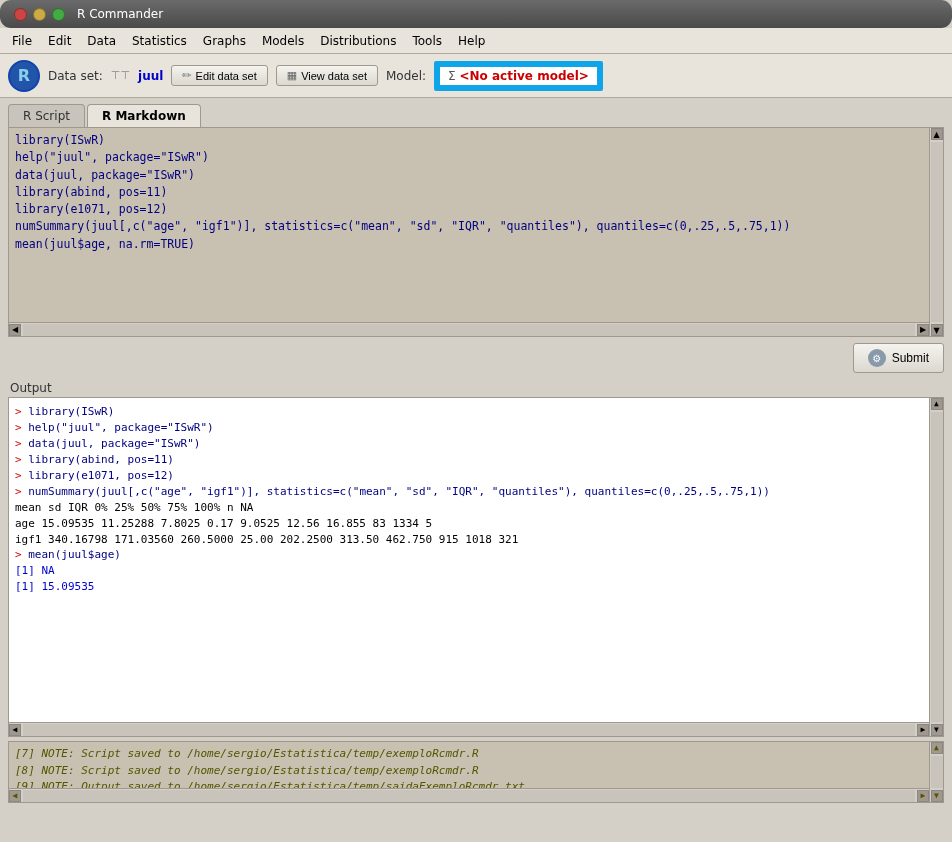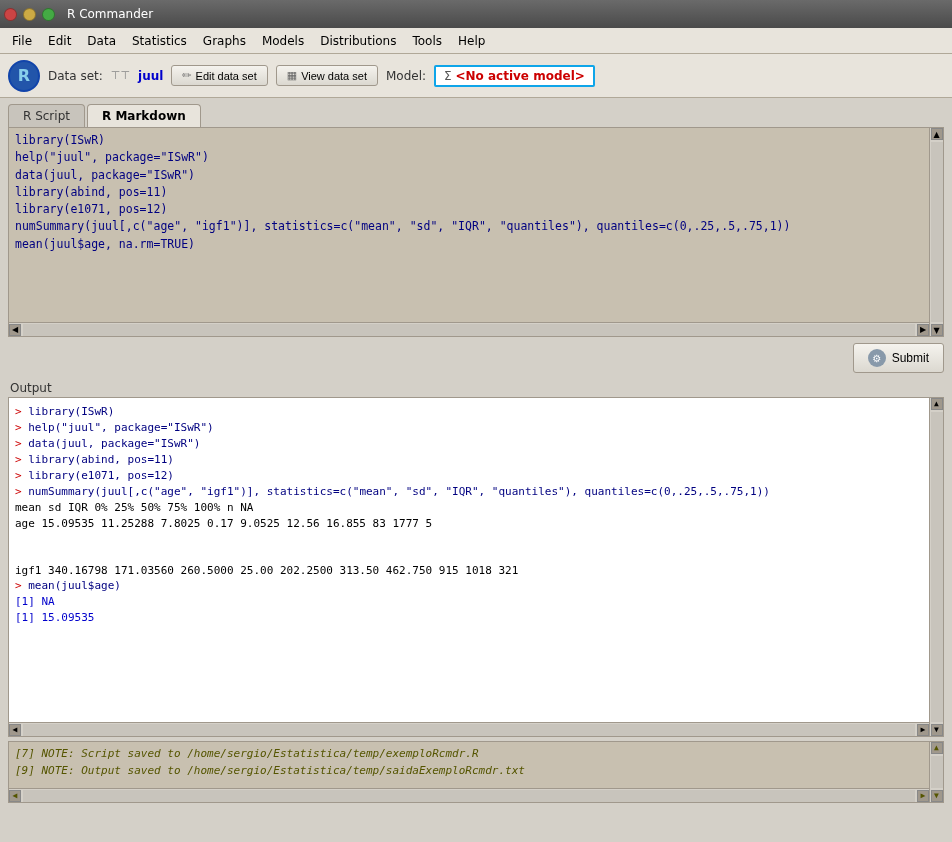--- a/index.html
+++ b/index.html
@@ -10,23 +10,24 @@
       width: 952px;
       height: 842px;
       overflow: hidden;
     }
     
     #titlebar {
       background: linear-gradient(to bottom, #6a6a6a, #4a4a4a);
       height: 28px;
       display: flex;
       align-items: center;
-      padding: 0 4px;
+      padding: 0 14px;
       gap: 6px;
       color: white;
+      border-radius: 11px;
     }
     .titlebar-btn {
       width: 13px; height: 13px;
       border-radius: 50%;
       border: 1px solid rgba(0,0,0,0.3);
     }
     .btn-close { background: #cc4444; }
     .btn-min { background: #ccaa44; }
     .btn-max { background: #44aa44; }
     #titlebar-text {
@@ -89,21 +90,21 @@
       cursor: pointer;
       font-size: 11px;
       display: flex;
       align-items: center;
       gap: 4px;
     }
     .model-label { font-size: 12px; color: #333; }
     .model-sigma { color: #555; font-size: 12px; }
     .no-model { color: #cc0000; font-weight: bold; font-size: 12px; }
     .model-box {
-      border: 2px solid #0ea5e9;
+      border: 6px solid #0ea5e9;
       background: #fff;
       padding: 2px 8px;
       border-radius: 2px;
     }
     
     #tabs {
       background: #d4d0c8;
       display: flex;
       align-items: flex-end;
       padding: 6px 8px 0;
@@ -297,22 +298,22 @@
         <div><span style="color: rgb(204, 0, 0);">&gt;</span><span style="color: rgb(0, 0, 128);"> help("juul", package="ISwR")</span></div>
         <div style="color: rgb(0, 0, 0);"></div>
         <div><span style="color: rgb(204, 0, 0);">&gt;</span><span style="color: rgb(0, 0, 128);"> data(juul, package="ISwR")</span></div>
         <div style="color: rgb(0, 0, 0);"></div>
         <div><span style="color: rgb(204, 0, 0);">&gt;</span><span style="color: rgb(0, 0, 128);"> library(abind, pos=11)</span></div>
         <div style="color: rgb(0, 0, 0);"></div>
         <div><span style="color: rgb(204, 0, 0);">&gt;</span><span style="color: rgb(0, 0, 128);"> library(e1071, pos=12)</span></div>
         <div style="color: rgb(0, 0, 0);"></div>
         <div><span style="color: rgb(204, 0, 0);">&gt;</span><span style="color: rgb(0, 0, 128);"> numSummary(juul[,c("age", "igf1")], statistics=c("mean", "sd", "IQR", "quantiles"), quantiles=c(0,.25,.5,.75,1))</span></div>
         <div style="color: rgb(0, 0, 0);">       mean        sd      IQR    0%     25%    50%     75%  100%    n   NA</div>
-        <div style="color: rgb(0, 0, 0);">age  15.09535  11.25288   7.8025  0.17   9.0525  12.56  16.855   83 1777    5</div>
-        <div style="color: rgb(0, 0, 0); margin-top: 31px;">igf1 340.16798 171.03560 260.5000 25.00 202.2500 313.50 462.750  915 1018  321</div>
+        <div style="color: rgb(0, 0, 0);">age  15.09535  11.25288   7.8025  0.17   9.0525  12.56  16.855   83 1334    5</div>
+        <div style="color: rgb(0, 0, 0);">igf1 340.16798 171.03560 260.5000 25.00 202.2500 313.50 462.750  915 1018  321</div>
         <div style="color: rgb(0, 0, 0);"></div>
         <div><span style="color: rgb(204, 0, 0);">&gt;</span><span style="color: rgb(0, 0, 128);"> mean(juul$age)</span></div>
         <div><span style="color: rgb(0, 0, 204);">[1] NA</span></div>
         <div style="color: rgb(0, 0, 0);"></div>
         <div><span style="color: rgb(0, 0, 204);">[1] 15.09535</span></div>
       </div>
     <div style="position:absolute;right:0;top:0;width:14px;height:100%;background:#d4d0c8;border-left:1px solid #a0988c;display:flex;flex-direction:column;align-items:center;">
       <div style="width:12px;height:12px;background:#a0988c;border:1px solid #888;display:flex;align-items:center;justify-content:center;font-size:8px;">▲</div>
       <div style="flex:1;width:12px;background:#c8c4bc;margin:2px 0;"></div>
       <div style="width:12px;height:12px;background:#a0988c;border:1px solid #888;display:flex;align-items:center;justify-content:center;font-size:8px;">▼</div>
@@ -322,20 +323,21 @@
       <div style="flex:1;height:12px;background:#c8c4bc;margin:0 2px;"></div>
       <div style="width:12px;height:12px;background:#a0988c;border:1px solid #888;display:flex;align-items:center;justify-content:center;font-size:8px;">▶</div>
     </div>
   </div>
 </div>
 
 <div id="messages-section">
   <div id="messages-area" style="position:relative;font-style:italic;">
     <div id="messages-content">
         <div style="color: rgb(85, 85, 0);">[7] NOTE: Script saved to /home/sergio/Estatistica/temp/exemploRcmdr.R</div>
+        <div style="color: rgb(85, 85, 0);">[8] NOTE: Script saved to /home/sergio/Estatistica/temp/exemploRcmdr.R</div>
         <div style="color: rgb(85, 85, 0);">[9] NOTE: Output saved to /home/sergio/Estatistica/temp/saidaExemploRcmdr.txt</div>
       </div>
     <div style="position:absolute;right:0;top:0;width:14px;height:100%;background:#d4d0c8;border-left:1px solid #a0988c;display:flex;flex-direction:column;align-items:center;">
       <div style="width:12px;height:12px;background:#a0988c;border:1px solid #888;display:flex;align-items:center;justify-content:center;font-size:8px;">▲</div>
       <div style="flex:1;width:12px;background:#c8c4bc;margin:2px 0;"></div>
       <div style="width:12px;height:12px;background:#a0988c;border:1px solid #888;display:flex;align-items:center;justify-content:center;font-size:8px;">▼</div>
     </div>
     <div style="position:absolute;left:0;bottom:0;height:14px;right:14px;background:#d4d0c8;border-top:1px solid #a0988c;display:flex;flex-direction:row;align-items:center;">
       <div style="width:12px;height:12px;background:#a0988c;border:1px solid #888;display:flex;align-items:center;justify-content:center;font-size:8px;">◀</div>
       <div style="flex:1;height:12px;background:#c8c4bc;margin:0 2px;"></div>

